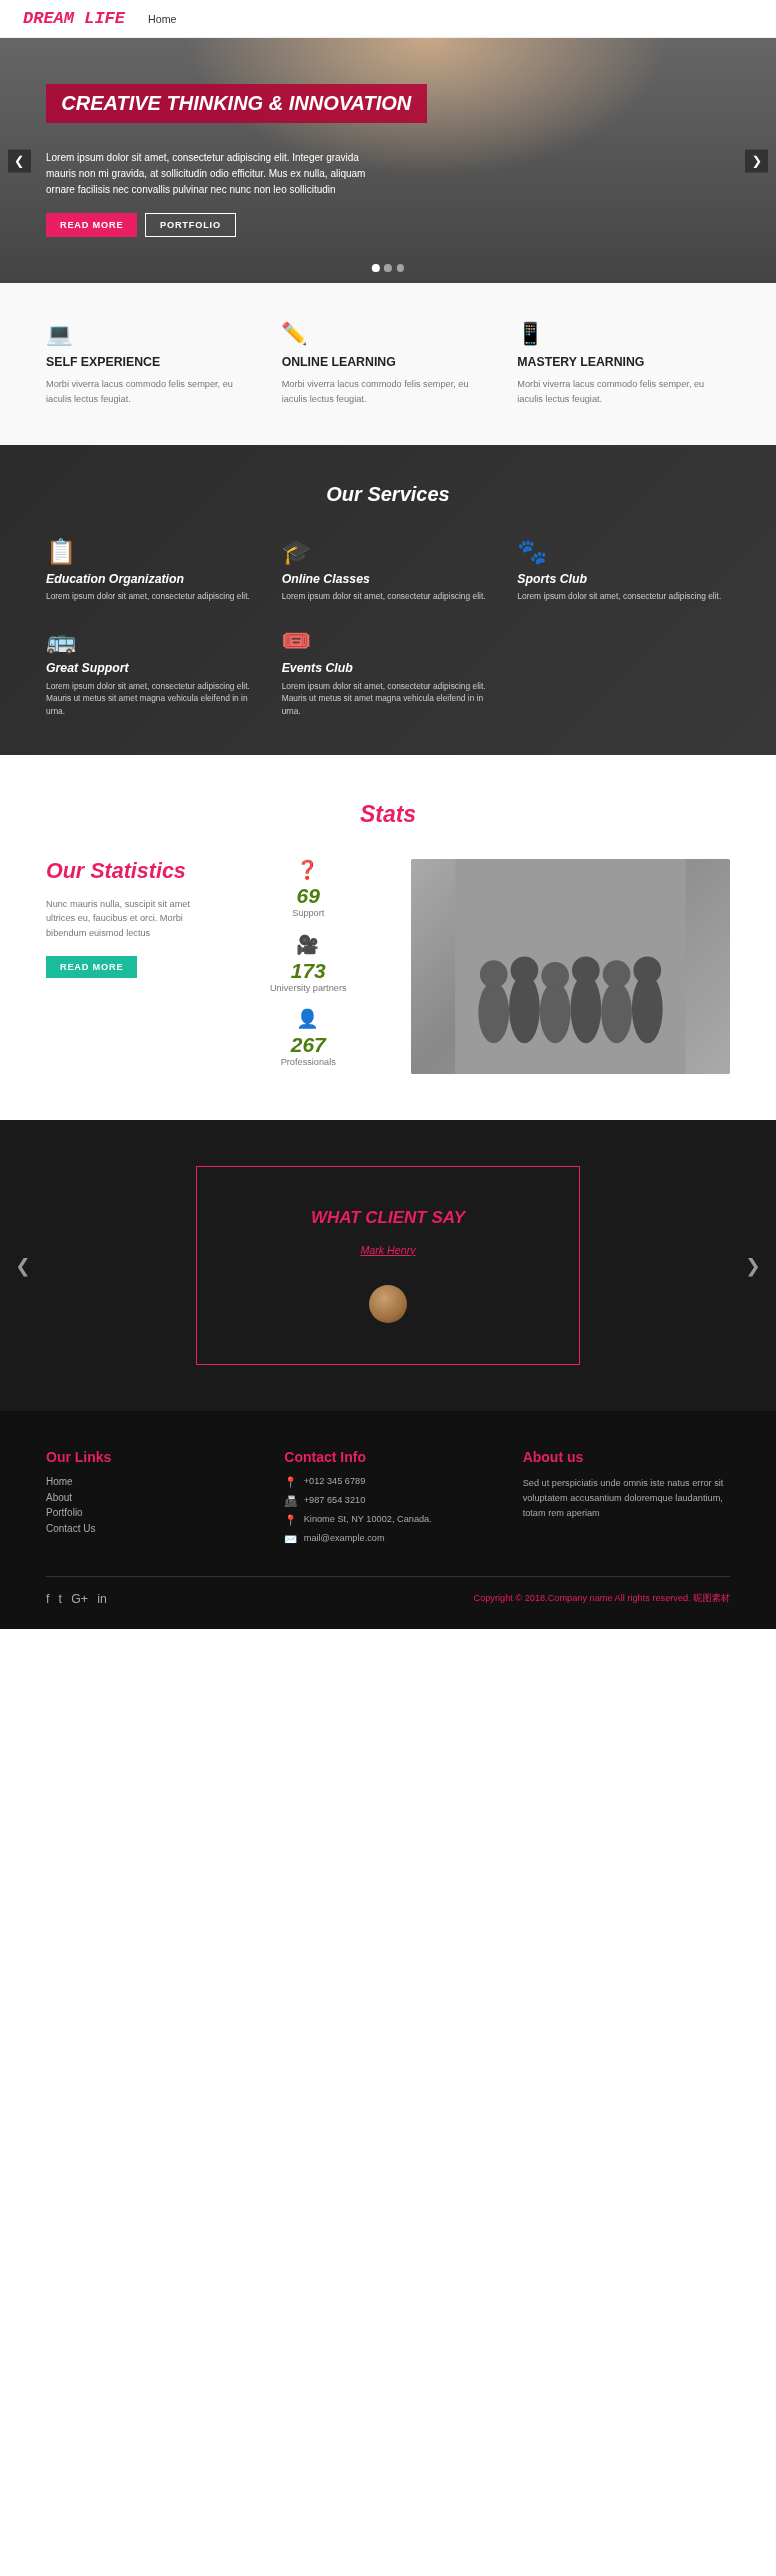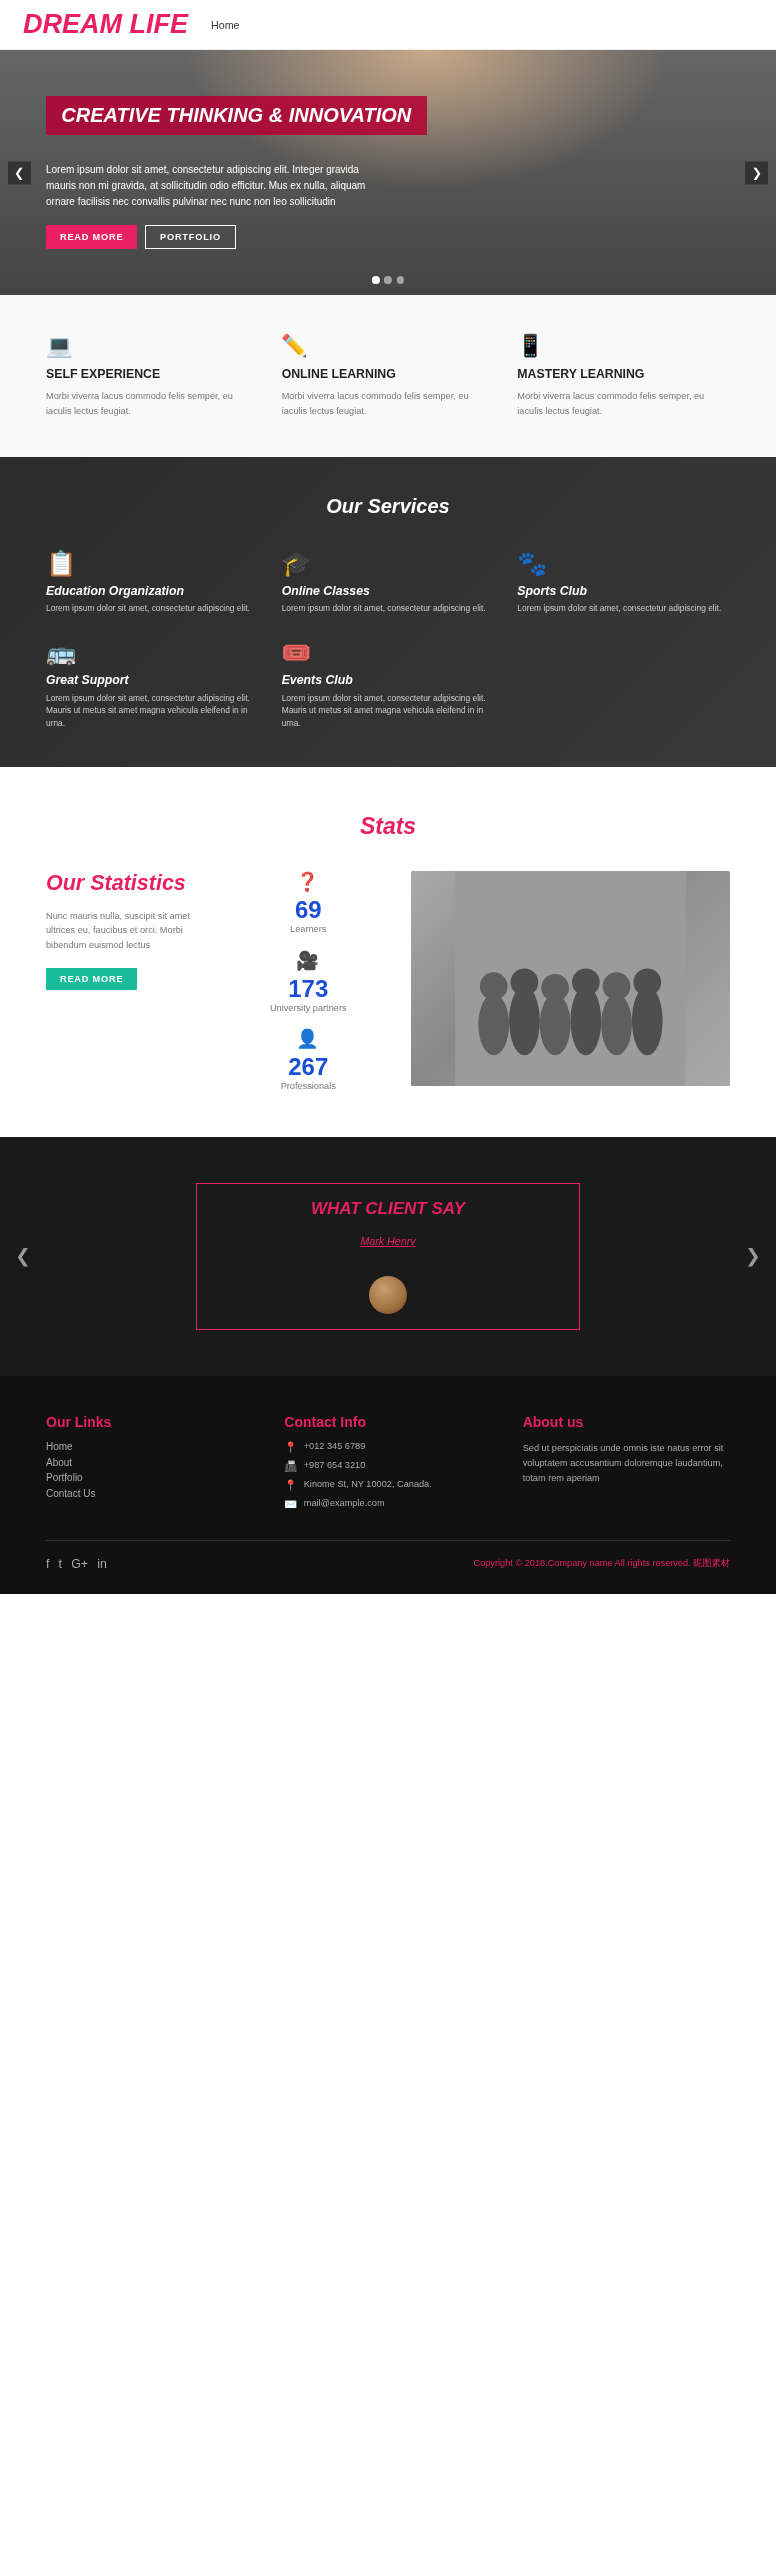--- a/index.html
+++ b/index.html
@@ -7,26 +7,26 @@
 
     
     .header {
       background: #fff;
       padding: 9.2px 23px;
       display: flex;
       align-items: center;
       border-bottom: 0.8px solid #eee;
     }
     .logo {
-      font-size: 27px;
+      font-size: 17px;
       font-style: italic;
       font-weight: bold;
       color: #e91e63;
       margin-right: 23px;
-      font-family: Liberation Sans, sans-serif;
+      font-family: Liberation Mono, monospace;
     }
     .nav-link {
       font-size: 10.7px;
       color: #333;
       margin-right: 15.3px;
       text-decoration: none;
     }
 
     
     .hero {
@@ -240,21 +240,21 @@
     .stats-numbers { display: flex; flex-direction: column; gap: 15.3px; }
     .stat-item {
       display: flex;
       flex-direction: column;
       align-items: center;
       text-align: center;
     }
     .stat-icon { font-size: 18.4px; color: #e91e63; margin-bottom: 3.1px; }
     .stat-icon.red2 { color: #c0392b; }
     .stat-icon.pink2 { color: #e91e63; }
-    .stat-number { font-size: 24px; font-weight: bold; color: #1d4ed8; }
+    .stat-number { font-size: 21px; font-weight: bold; color: #4d7c0f; font-style: italic; }
     .stat-label { font-size: 9.2px; color: #777; }
     .stats-image {
       background: linear-gradient(rgba(50,50,50,0.3), rgba(50,50,50,0.3)),
         repeating-linear-gradient(0deg, #bbb 0, #bbb 0.8px, #ccc 0.8px, #ccc 15.3px);
       height: 215px;
       border-radius: 1.5px;
       display: flex;
       align-items: center;
       justify-content: center;
       overflow: hidden;
@@ -272,21 +272,21 @@
     }
 
     
     .testimonial-section {
       background: #1a1a1a;
       padding: 46px;
       position: relative;
     }
     .testimonial-box {
       border: 1.5px solid #e91e63;
-      padding: 15px;
+      padding: 41px;
       max-width: 384px;
       margin: 0 auto;
       text-align: center;
       position: relative;
     }
     .testimonial-title {
       font-size: 17px;
       font-style: italic;
       font-weight: bold;
       color: #e91e63;
@@ -494,21 +494,21 @@
   <div class="stats-content">
     <div class="stats-left">
       <h2>Our Statistics</h2>
       <p>Nunc mauris nulla, suscipit sit amet ultrices eu, faucibus et orci. Morbi bibendum euismod lectus</p>
       <button class="btn-teal">READ MORE</button>
     </div>
     <div class="stats-numbers">
       <div class="stat-item">
         <div class="stat-icon">❓</div>
         <div class="stat-number">69</div>
-        <div class="stat-label">Learners</div>
+        <div class="stat-label">Support</div>
       </div>
       <div class="stat-item">
         <div class="stat-icon red2">🎥</div>
         <div class="stat-number">173</div>
         <div class="stat-label">University partners</div>
       </div>
       <div class="stat-item">
         <div class="stat-icon pink2">👤</div>
         <div class="stat-number">267</div>
         <div class="stat-label">Professionals</div>

